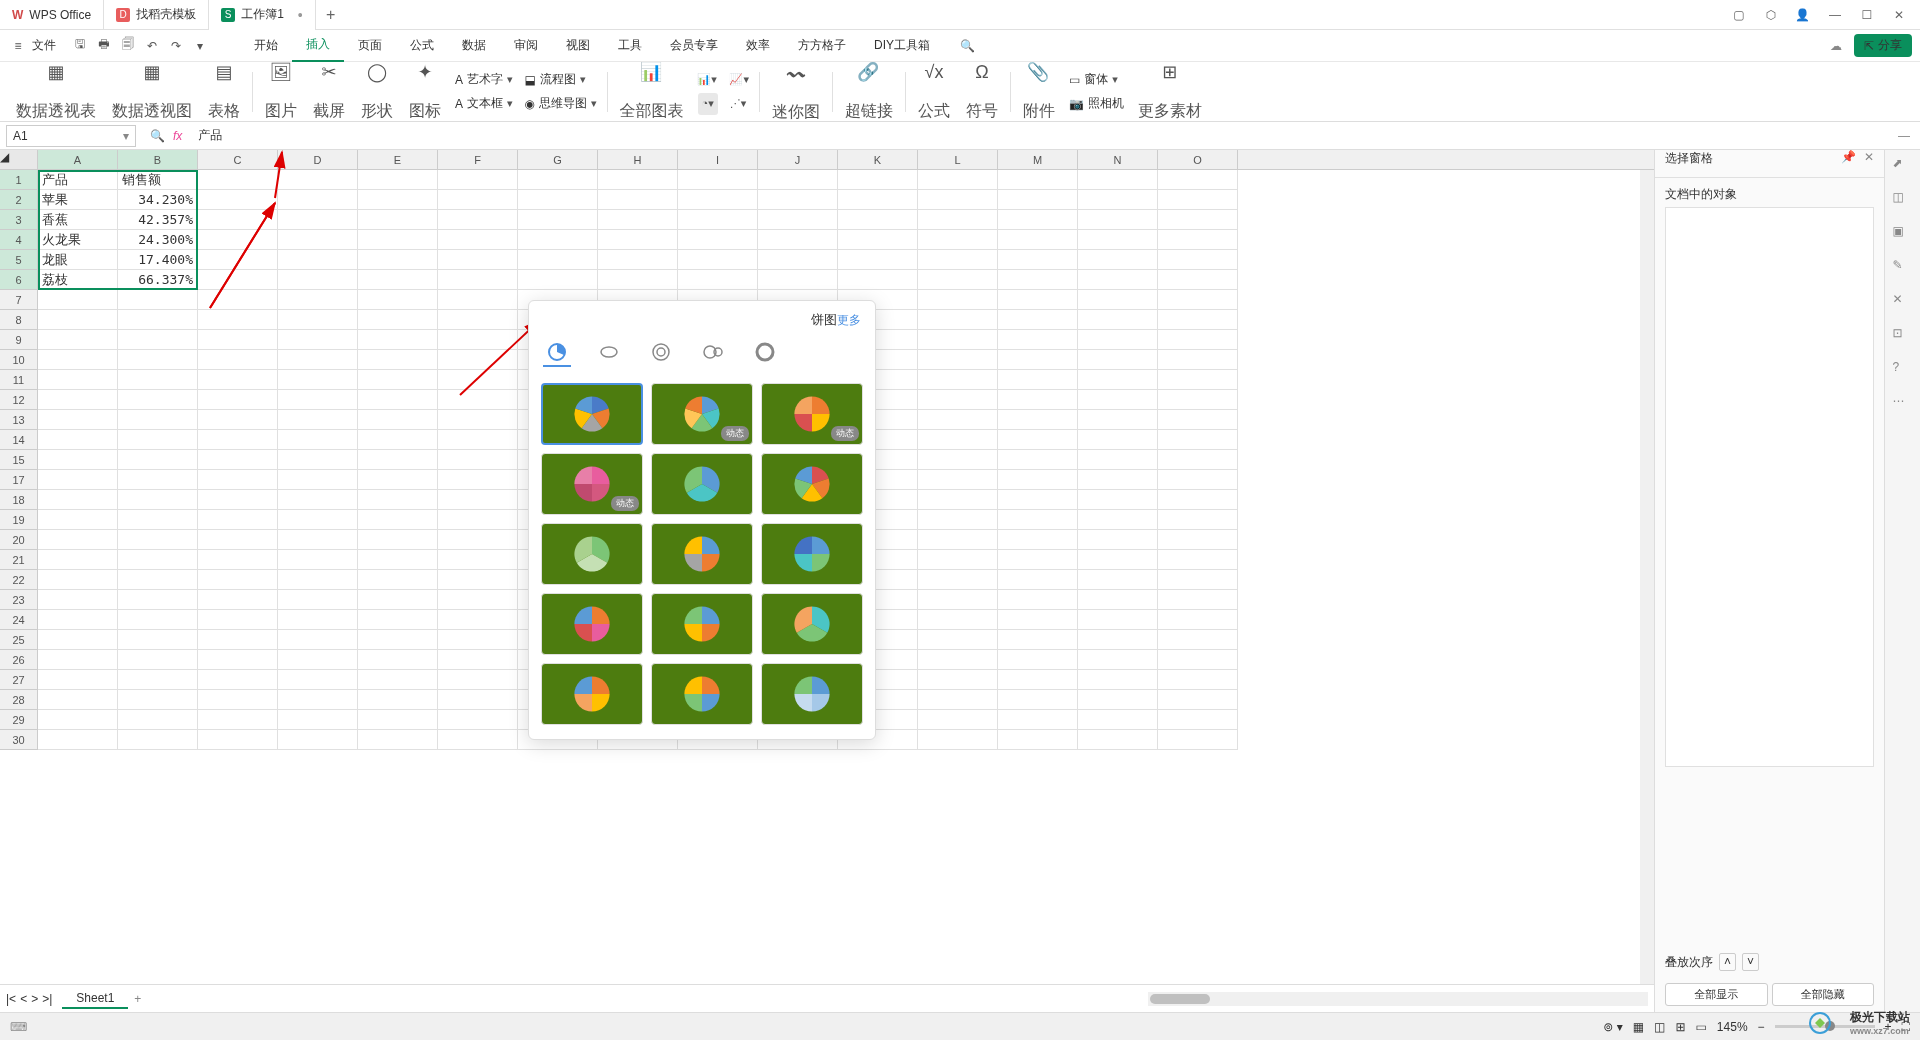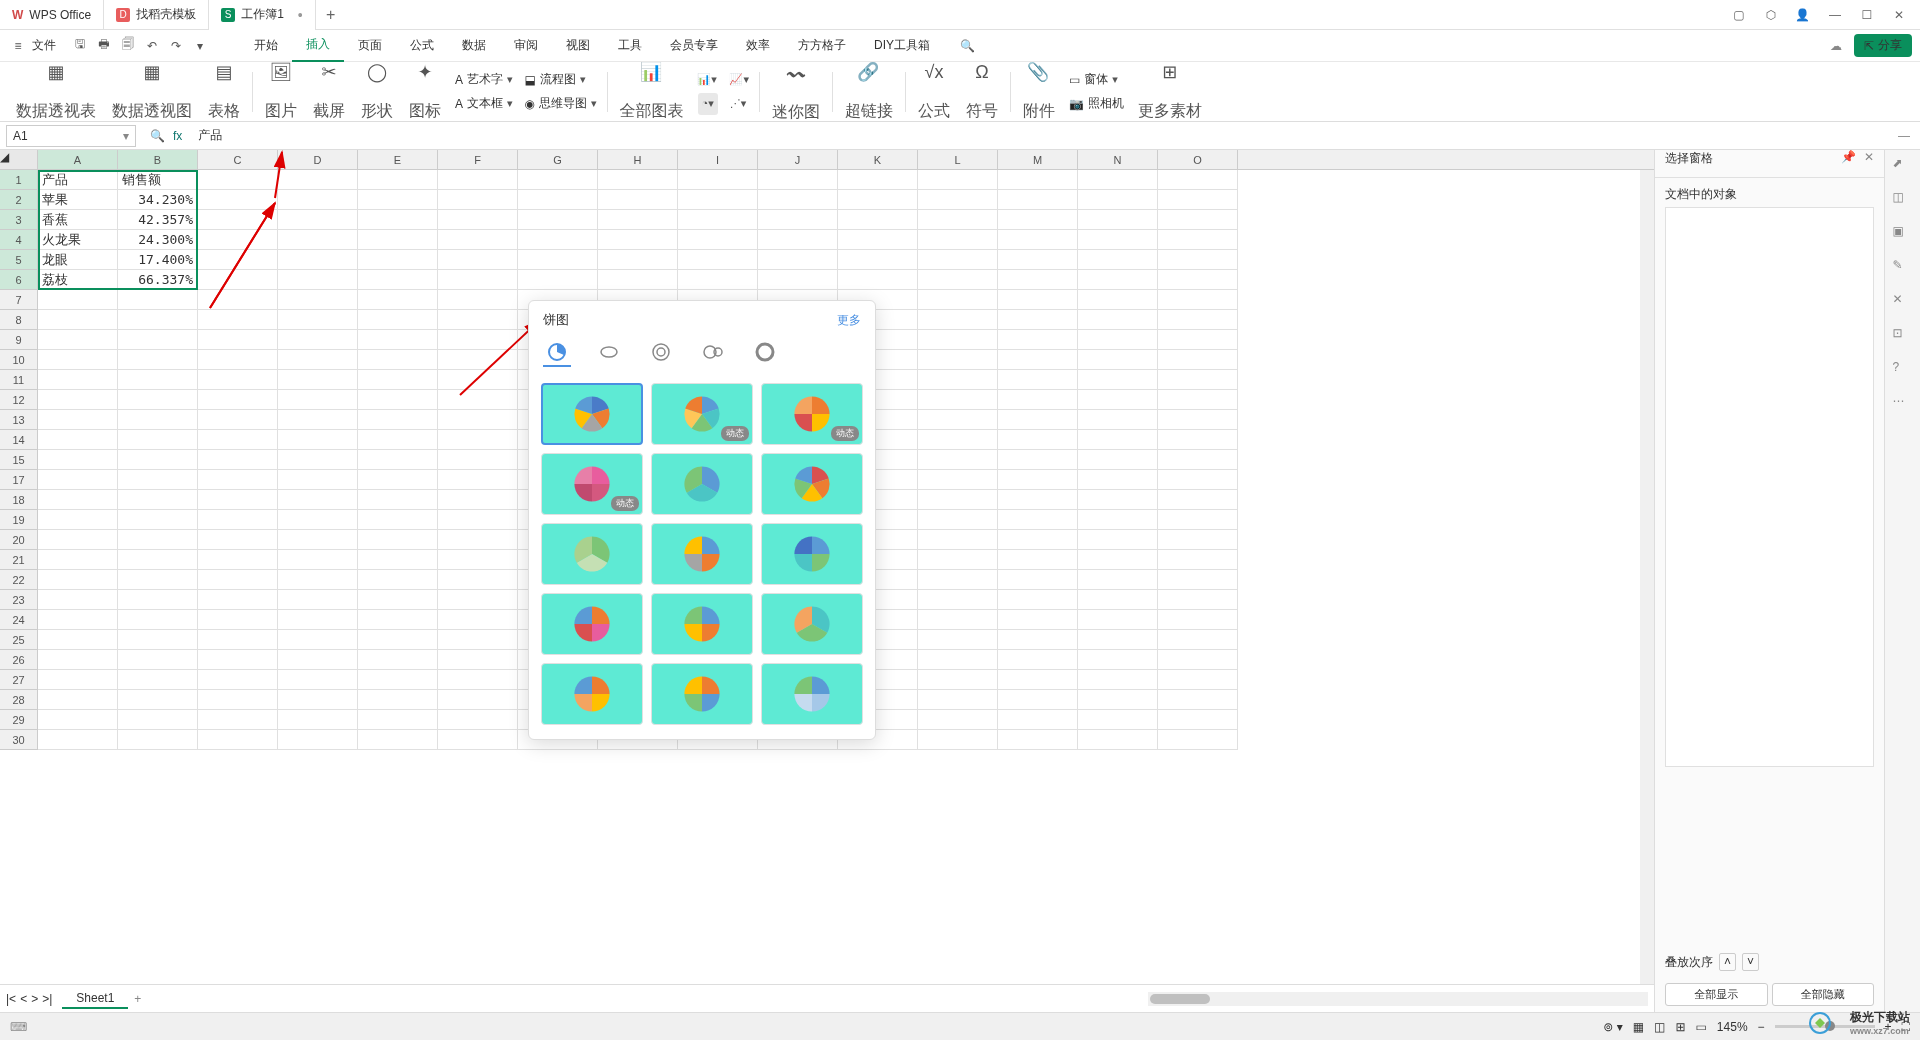--- a/index.html
+++ b/index.html
@@ -41,28 +41,28 @@
 .row{display:flex;height:20px;}
 .rowhdr{width:38px;background:#f0f0f0;border-right:1px solid #ccc;border-bottom:1px solid #ccc;text-align:center;font-size:11px;color:#555;line-height:20px;}
 .rowhdr.sel{background:#cde8d9;}
 .cell{width:80px;border-right:1px solid #e0e0e0;border-bottom:1px solid #e0e0e0;padding:0 4px;line-height:20px;font-size:13px;white-space:nowrap;overflow:hidden;}
 .cell.r{text-align:right;font-family:monospace;}
 .selection-border{position:absolute;border:2px solid #0a8f5c;pointer-events:none;top:20px;left:38px;width:160px;height:120px;}
 .arrow{position:absolute;pointer-events:none;}
 .arrow1{top:48px;left:200px;}
 .arrow2{top:160px;left:455px;}
 .popup{position:absolute;top:150px;left:528px;width:348px;background:#fff;border:1px solid #ddd;box-shadow:0 4px 20px rgba(0,0,0,0.15);border-radius:6px;z-index:100;}
-.popup-hdr{display:flex;justify-content:space-between;align-items:center;padding:10px 14px;}
+.popup-hdr{display:flex;justify-content:flex-end;align-items:center;padding:10px 14px;}
 .popup-title{font-size:13px;font-weight:500;}
 .popup-more{color:#4a90e2;font-size:12px;cursor:pointer;}
 .popup-tabs{display:flex;gap:24px;padding:0 14px 8px;}
 .ptab{width:28px;height:28px;display:flex;align-items:center;justify-content:center;cursor:pointer;border-bottom:2px solid transparent;}
 .ptab.active{border-bottom:2px solid #4a90e2;}
 .chart-grid{display:grid;grid-template-columns:repeat(3,1fr);gap:8px;padding:8px 12px 14px;}
-.chart-item{height:62px;border:1px solid #e0e0e0;border-radius:4px;position:relative;display:flex;align-items:center;justify-content:center;cursor:pointer;background:#5eead4;}
+.chart-item{height:62px;border:1px solid #e0e0e0;border-radius:4px;position:relative;display:flex;align-items:center;justify-content:center;cursor:pointer;background:#4d7c0f;}
 .chart-item.sel{border:2px solid #4a90e2;}
 .badge{position:absolute;bottom:3px;right:3px;background:#888;color:#fff;font-size:9px;padding:1px 5px;border-radius:7px;}
 .right-panel{width:230px;background:#fafafa;border-left:1px solid #ddd;display:flex;flex-direction:column;}
 .rp-hdr{height:28px;display:flex;align-items:flex-start;padding:0 10px;justify-content:space-between;border-bottom:1px solid #e0e0e0;}
 .rp-body{flex:1;padding:8px 10px;font-size:11px;color:#666;}
 .rp-canvas{background:#fff;border:1px solid #e0e0e0;height:560px;margin-top:4px;}
 .rp-foot{padding:6px 10px;display:flex;align-items:center;gap:6px;font-size:11px;}
 .rp-btns{display:flex;gap:4px;padding:6px 10px;}
 .rp-btn{flex:1;border:1px solid #ccc;background:#fff;padding:3px;text-align:center;font-size:11px;border-radius:3px;cursor:pointer;}
 .sidebar{width:36px;background:#f5f5f5;border-left:1px solid #ddd;display:flex;flex-direction:column;align-items:center;padding-top:6px;gap:14px;}
@@ -233,21 +233,21 @@
     </div>
 </div>
 
 <div class="formulabar">
   <div class="namebox">
     <span>A1</span>
     <span style="color:#888">▾</span>
   </div>
   <div class="fx-area">
     <span style="color:#888">🔍</span>
-    <span style="color:#0f766e">fx</span>
+    <span style="font-style:italic;color:#ec4899">fx</span>
   </div>
   <div class="fx-input"><span>产品</span></div>
   <span style="margin-left:auto;padding:0 10px;color:#888">—</span>
 </div>
 
 <div class="main">
   <div class="sheet">
     <div class="colhdr" id="colhdr">
         <div class="colhdr-corner">◢</div>
         <div class="colhdr-cell sel">A</div>

